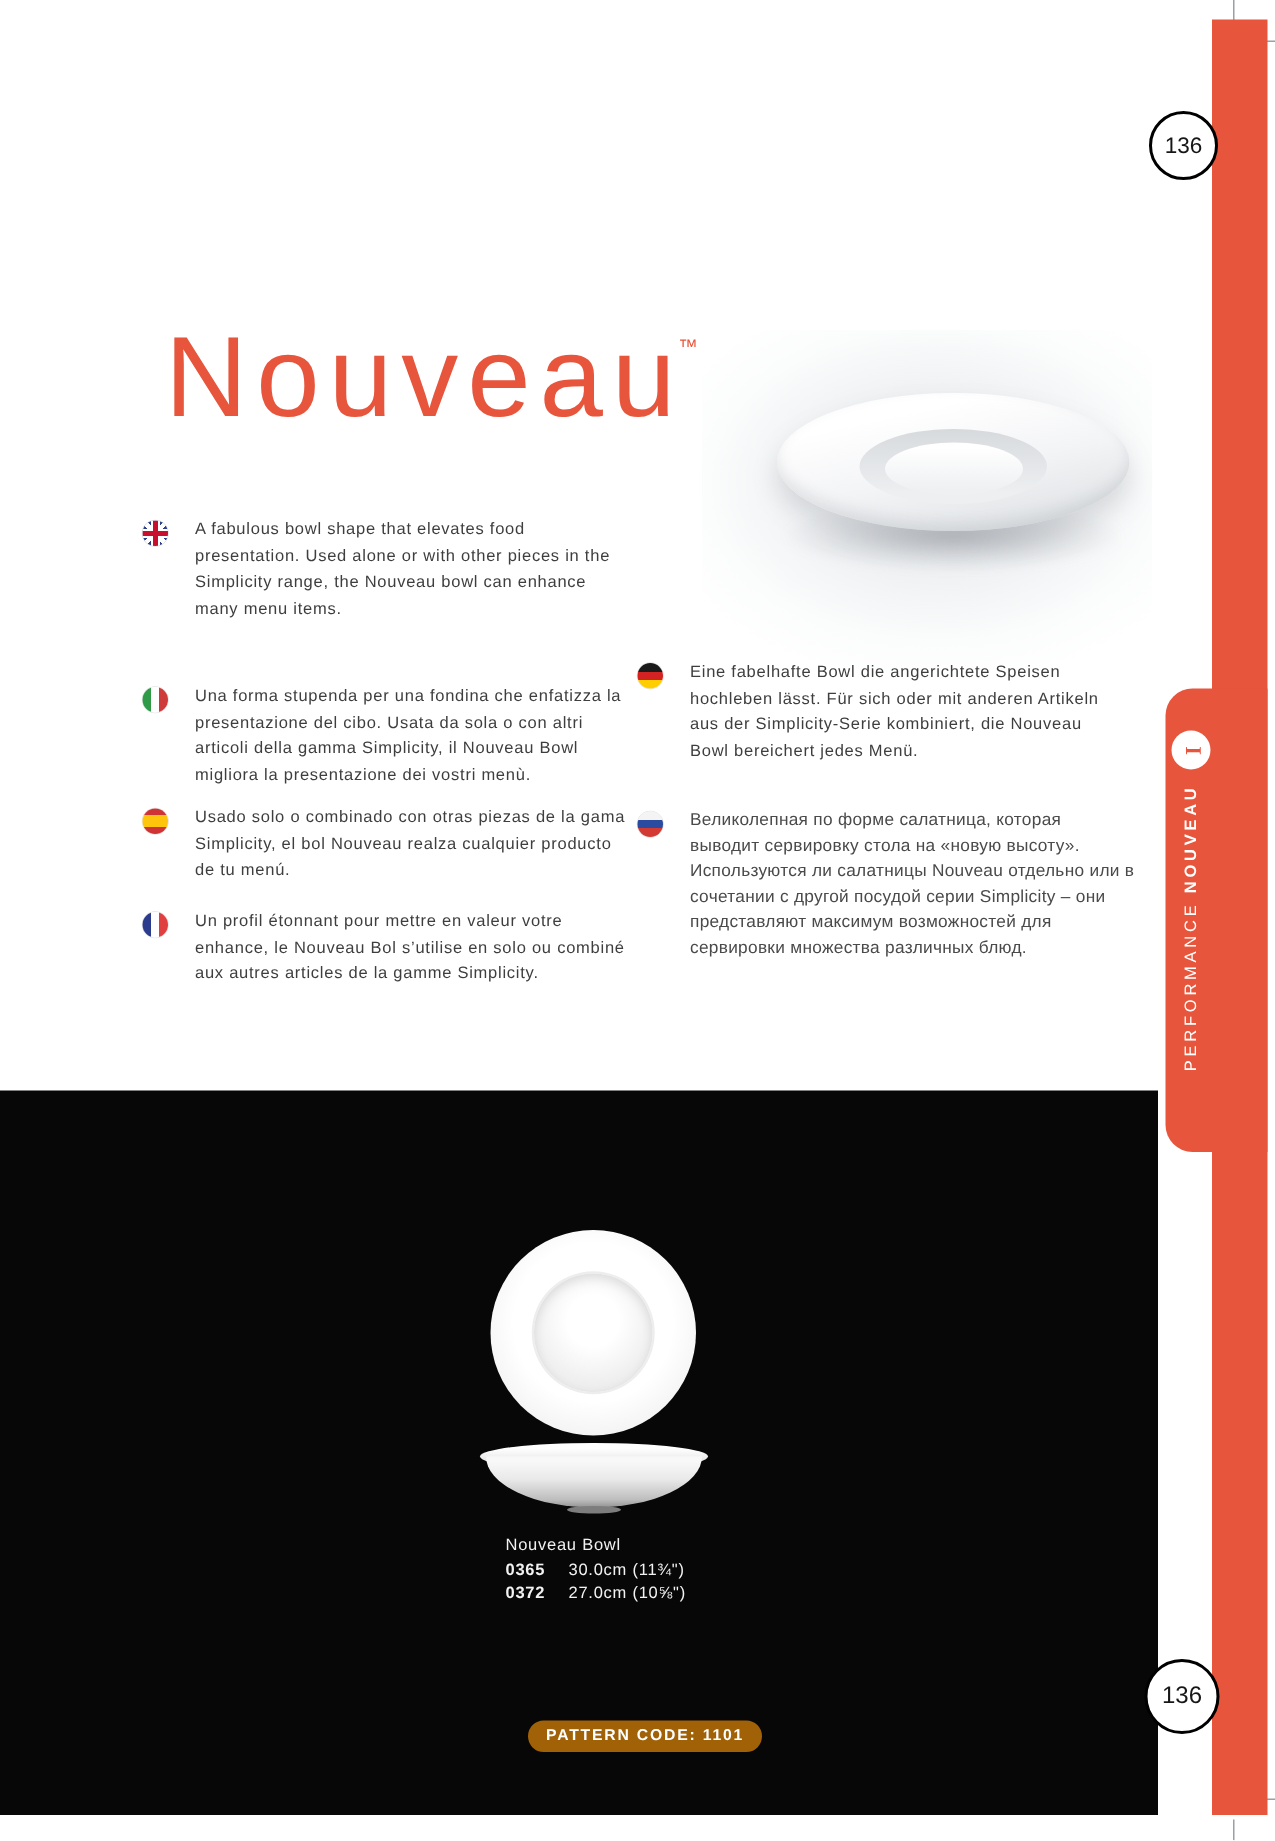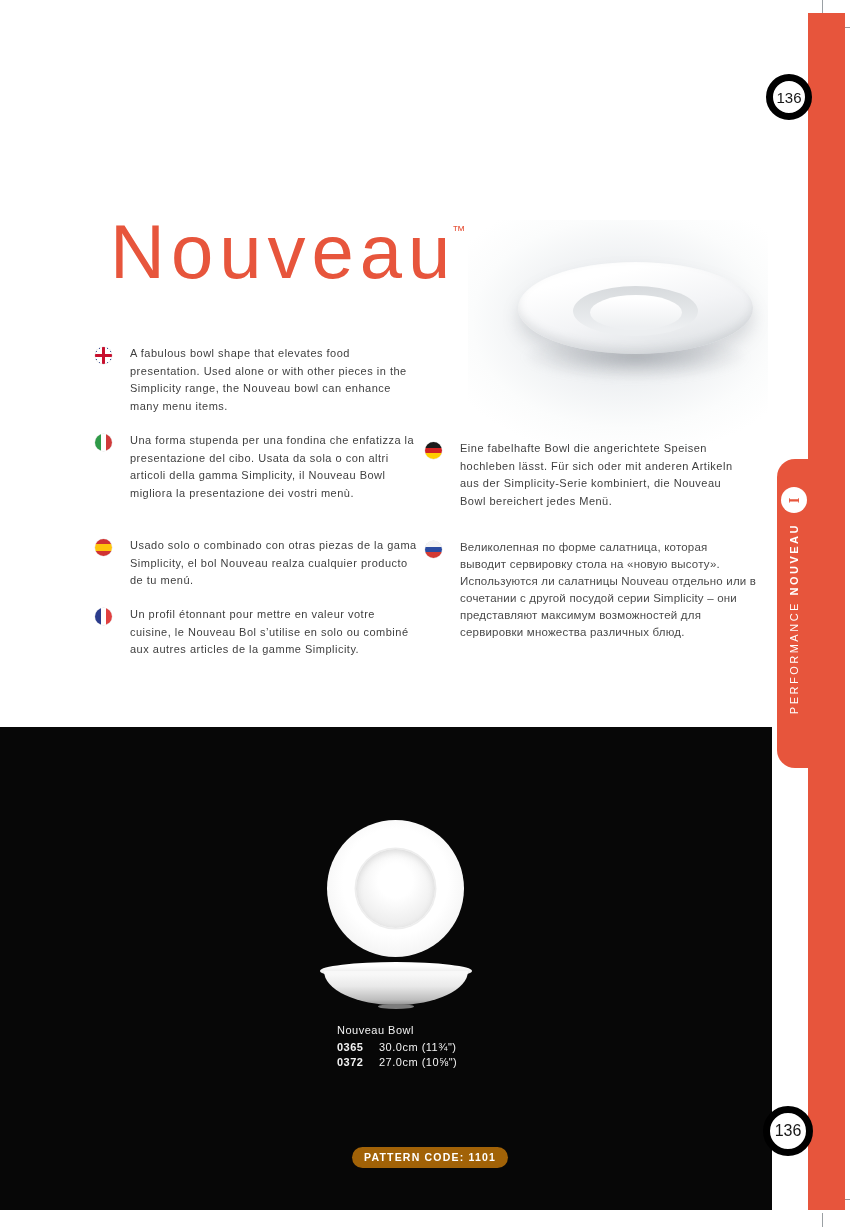--- a/index.html
+++ b/index.html
@@ -21,21 +21,21 @@
   .side-tab { position:absolute; left:777px; top:459px; width:68px; height:309px; background:#e7553c;
               border-radius:18px 0 0 18px; }
   .tab-inner { position:absolute; left:3px; top:28px; width:27px; display:flex; flex-direction:column; align-items:center; gap:10px; }
   .tab-badge { width:26px; height:26px; border-radius:50%; background:#ffffff; display:flex; align-items:center; justify-content:center; }
   .tab-badge span { font-family:"Liberation Serif", serif; font-weight:bold; font-size:15px; color:#e7553c; transform:rotate(90deg); }
   .tab-text { writing-mode:vertical-rl; transform:rotate(180deg); color:#ffffff; font-size:11px; letter-spacing:2.5px; white-space:nowrap; }
   .tab-text .tt-perf { font-weight:400; }
   .tab-text .tt-nouv { font-weight:bold; }
 
   
-  .page-circle { position:absolute; background:#ffffff; border:7px solid #000000; border-radius:50%;
+  .page-circle { position:absolute; background:#ffffff; border:2px solid #000000; border-radius:50%;
                  display:flex; align-items:center; justify-content:center; color:#161616; z-index:6; }
   .pc-top { left:766px; top:74px; width:46px; height:46px; font-size:15px; }
   .pc-bottom { left:763px; top:1106px; width:50px; height:50px; font-size:16px; }
 
   
   .title { position:absolute; left:110px; top:214px; color:#e7553c; font-size:76px; font-weight:200;
            letter-spacing:6px; line-height:1; }
   .title .tm { font-size:13px; letter-spacing:1px; vertical-align:top; position:relative; top:10px; left:-4px; }
 
   
@@ -51,21 +51,21 @@
            background:linear-gradient(180deg, #d7dadd 0%, #edeff1 85%); }
   .photo .well { position:absolute; left:122px; top:75px; width:92px; height:35px; border-radius:50%;
            background:linear-gradient(180deg, #ffffff 10%, #eef0f2 90%); }
 
   
   .desc { position:absolute; display:flex; gap:18px; }
   .desc .flag { width:17px; height:17px; border-radius:50%; flex-shrink:0; margin-top:2px;
                 box-shadow:0 0 0 0.5px rgba(0,0,0,0.12); }
   .desc .txt { font-size:11px; line-height:17.5px; letter-spacing:0.5px; color:#3e3e3e; }
   .d-en { left:95px;  top:345px; width:322px; }
-  .d-it { left:95px;  top:432px; width:322px; }
+  .d-it { left:95px;  top:456px; width:322px; }
   .d-es { left:95px;  top:537px; width:322px; }
   .d-fr { left:95px;  top:606px; width:322px; }
   .d-de { left:425px; top:440px; width:322px;justify-content:flex-end; }
   .d-ru { left:425px; top:539px; width:332px; }
   .d-ru .txt { font-size:11.5px; letter-spacing:0.2px; line-height:17px; color:#4a4a4a; }
 
   .flag-uk { background-color:#2b3f8e;
     background-image:
       linear-gradient(0deg,  rgba(0,0,0,0) 41%, #c8102e 41%, #c8102e 59%, rgba(0,0,0,0) 59%),
       linear-gradient(90deg, rgba(0,0,0,0) 41%, #c8102e 41%, #c8102e 59%, rgba(0,0,0,0) 59%),
@@ -151,21 +151,21 @@
   <div class="desc d-it">
     <div class="flag flag-it"></div>
     <div class="txt">Una forma stupenda per una fondina che enfatizza la presentazione del cibo. Usata da sola o con altri articoli della gamma Simplicity, il Nouveau Bowl migliora la presentazione dei vostri menù.</div>
   </div>
   <div class="desc d-es">
     <div class="flag flag-es"></div>
     <div class="txt">Usado solo o combinado con otras piezas de la gama Simplicity, el bol Nouveau realza cualquier producto de tu menú.</div>
   </div>
   <div class="desc d-fr">
     <div class="flag flag-fr"></div>
-    <div class="txt">Un profil étonnant pour mettre en valeur votre cuisine, le Nouveau Bol s’utilise en solo ou combiné aux autres articles de la gamme Simplicity.</div>
+    <div class="txt">Un profil étonnant pour mettre en valeur votre enhance, le Nouveau Bol s’utilise en solo ou combiné aux autres articles de la gamme Simplicity.</div>
   </div>
   <div class="desc d-de">
     <div class="flag flag-de"></div>
     <div class="txt">Eine fabelhafte Bowl die angerichtete Speisen hochleben lässt. Für sich oder mit anderen Artikeln aus der Simplicity-Serie kombiniert, die Nouveau Bowl bereichert jedes Menü.</div>
   </div>
   <div class="desc d-ru">
     <div class="flag flag-ru"></div>
     <div class="txt">Великолепная по форме салатница, которая выводит сервировку стола на «новую высоту». Используются ли салатницы Nouveau отдельно или в сочетании с другой посудой серии Simplicity – они представляют максимум возможностей для сервировки множества различных блюд.</div>
   </div>
 

